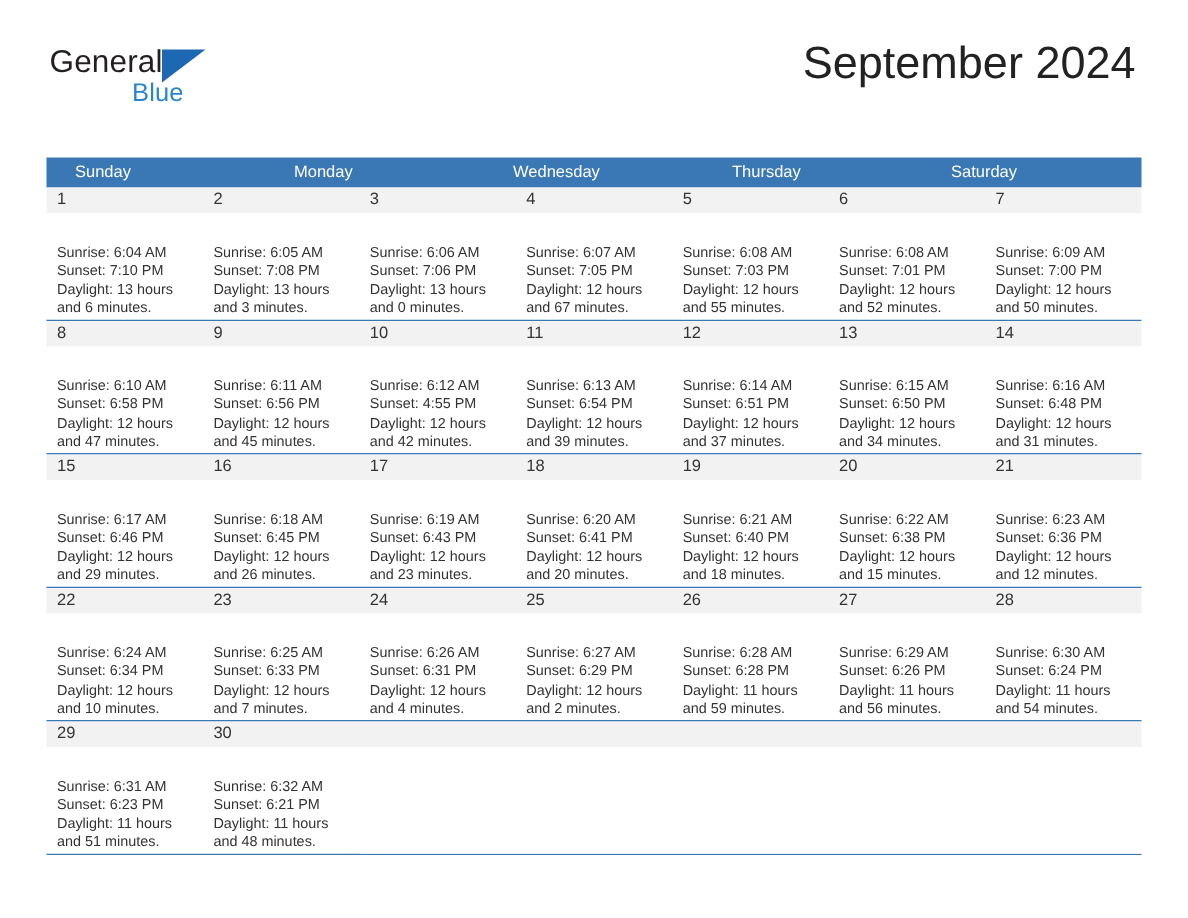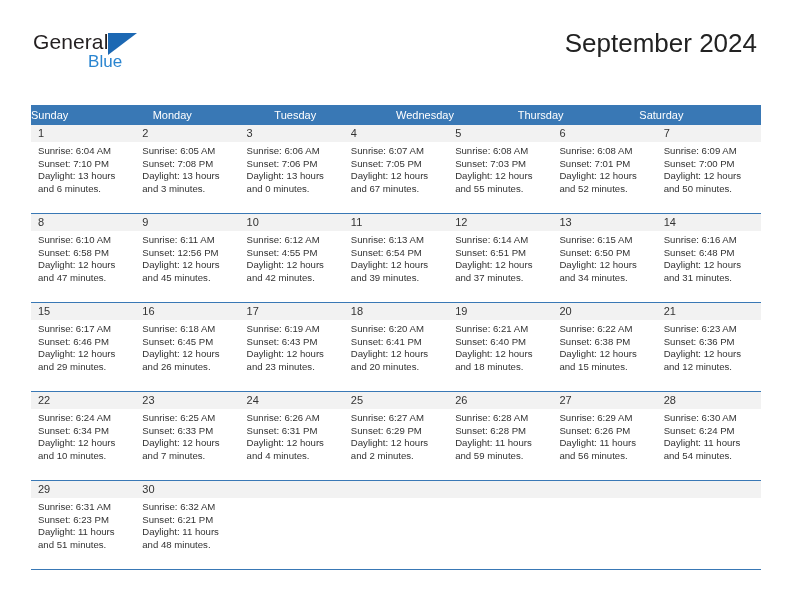--- a/index.html
+++ b/index.html
@@ -66,21 +66,21 @@
     font-family: "Liberation Sans", sans-serif;
   }
 
   .title-block {
     position: absolute;
     right: 35px;
     top: 28px;
     text-align: right;
   }
   .cal-title {
-    font-size: 26px;
+    font-size: 30px;
     color: #222222;
     line-height: 30px;
     font-weight: normal;
     white-space: nowrap;
   }
   .cal-subtitle {
     margin-top: 7px;
     font-size: 13.5px;
     color: #222222;
     line-height: 16px;
@@ -98,21 +98,21 @@
   .dow-row {
     display: flex;
     background: #3978b5;
     height: 20px;
   }
   .dow-cell {
     flex: 1 1 0;
     color: #ffffff;
     font-size: 11px;
     line-height: 20px;
-    padding-left: 0;
+    padding-left: 19px;
     box-sizing: border-box;
     white-space: nowrap;
     overflow: hidden;
   }
 
   .week {
     border-bottom: 1.3px solid #3978b5;
   }
   .week:last-child {
     border-bottom: 1.3px solid #3978b5;
@@ -129,20 +129,21 @@
     line-height: 17px;
     padding-left: 7px;
     box-sizing: border-box;
     color: #333333;
   }
 
   .week-body {
     display: flex;
     background: #ffffff;
     height: 71px;
+    align-items: flex-end;
   }
   .body-cell {
     flex: 1 1 0;
     padding: 3px 5px 0 7px;
     box-sizing: border-box;
     font-size: 9.6px;
     line-height: 12.6px;
     color: #333333;
   }
   .body-cell .line {
@@ -169,21 +170,20 @@
       <div class="cal-title">September 2024</div>
     </div>
 
   </div>
 
   <div class="calendar">
 
     <div class="dow-row">
       <div class="dow-cell">Sunday</div>
       <div class="dow-cell">Monday</div>
-      <div class="dow-cell">Tuesday</div>
       <div class="dow-cell">Wednesday</div>
       <div class="dow-cell">Thursday</div>
       <div class="dow-cell">Saturday</div>
     </div>
 
     <div class="week">
       <div class="week-numbers">
         <div class="num-cell">1</div>
         <div class="num-cell">2</div>
         <div class="num-cell">3</div>
@@ -250,21 +250,21 @@
       </div>
       <div class="week-body">
         <div class="body-cell">
           <div class="line">Sunrise: 6:10 AM</div>
           <div class="line">Sunset: 6:58 PM</div>
           <div class="line">Daylight: 12 hours</div>
           <div class="line">and 47 minutes.</div>
         </div>
         <div class="body-cell">
           <div class="line">Sunrise: 6:11 AM</div>
-          <div class="line">Sunset: 12:56 PM</div>
+          <div class="line">Sunset: 6:56 PM</div>
           <div class="line">Daylight: 12 hours</div>
           <div class="line">and 45 minutes.</div>
         </div>
         <div class="body-cell">
           <div class="line">Sunrise: 6:12 AM</div>
           <div class="line">Sunset: 4:55 PM</div>
           <div class="line">Daylight: 12 hours</div>
           <div class="line">and 42 minutes.</div>
         </div>
         <div class="body-cell">

